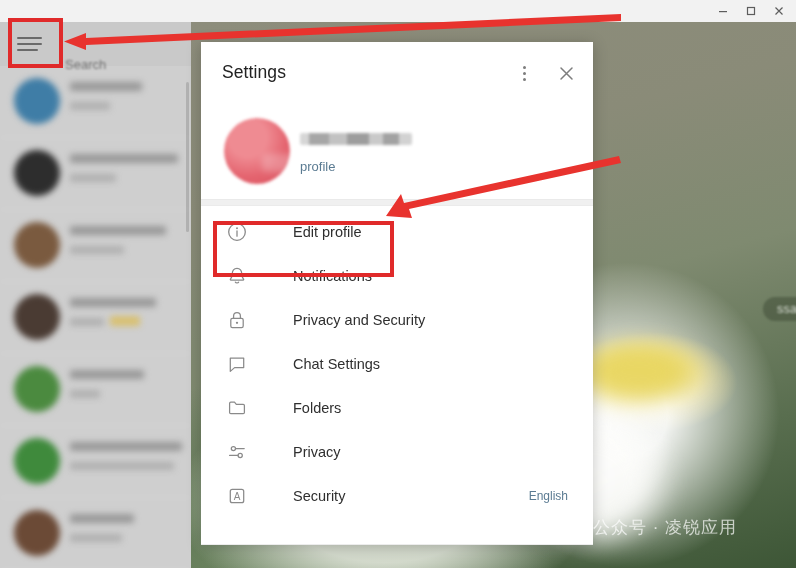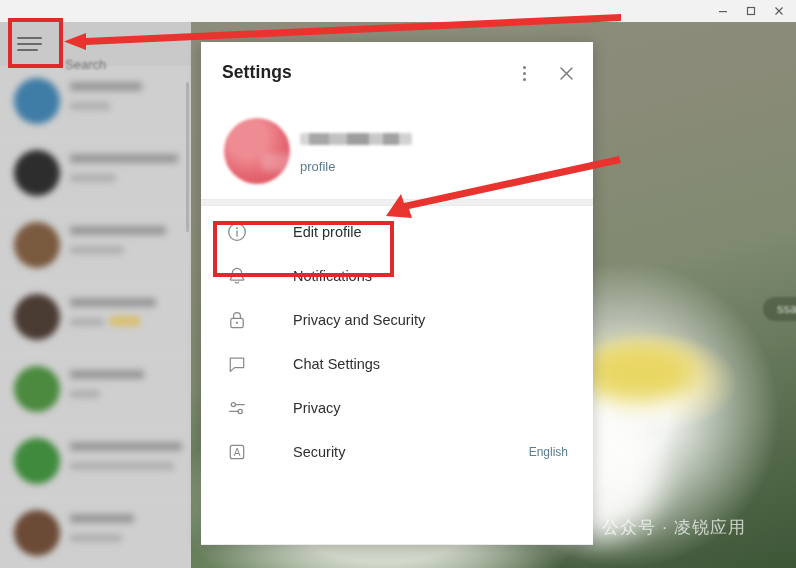--- a/index.html
+++ b/index.html
@@ -62,21 +62,21 @@
   .chat-msg{position:absolute;left:70px;top:36px;height:8px;border-radius:2px;background:rgba(140,140,140,.45);}
   .chat-msg2{position:absolute;left:70px;top:50px;height:8px;border-radius:2px;}
   #sidebar-scrollbar{position:absolute;right:2px;top:60px;width:3px;height:150px;border-radius:2px;background:rgba(150,150,150,.5);}
 
   
   #settings-dialog{
     position:absolute;left:201px;top:42px;width:392px;height:503px;
     background:#ffffff;box-shadow:0 2px 14px rgba(0,0,0,.22);
   }
   #dialog-header{position:relative;height:62px;}
-  #dialog-title{position:absolute;left:21px;top:20px;font-size:17.5px;color:#222;font-weight:700;letter-spacing:.1px;text-align:right;}
+  #dialog-title{position:absolute;left:21px;top:20px;font-size:17.5px;color:#222;font-weight:400;letter-spacing:.1px;text-align:right;}
   #more-button{position:absolute;left:310px;top:18px;width:26px;height:26px;display:flex;flex-direction:column;align-items:center;justify-content:center;gap:3px;}
   #more-button i{width:3px;height:3px;border-radius:50%;background:#7d7d7d;display:block;}
   #close-button{position:absolute;left:352px;top:18px;width:26px;height:26px;display:flex;align-items:center;justify-content:center;color:#7d7d7d;}
 
   #profile-row{position:relative;height:95px;}
   #avatar{
     position:absolute;left:23px;top:14px;width:66px;height:66px;border-radius:33px;
     background:radial-gradient(circle at 36% 30%, #ef8b92 0 30%, #e4646f 62%, #d9525e 100%);
     filter:blur(1.4px);
   }
@@ -97,21 +97,21 @@
 
   #dialog-footer-line{position:absolute;left:0;bottom:0;width:392px;height:1px;background:#ececec;}
 
   
   #annotation-layer{position:absolute;inset:0;pointer-events:none;}
   .red-box{position:absolute;border:4px solid #e02a2a;}
   #red-box-hamburger{left:8px;top:18px;width:47px;height:42px;}
   #red-box-editprofile{left:213px;top:221px;width:173px;height:48px;}
 
   
-  #watermark{position:absolute;left:560px;top:516px;display:flex;align-items:center;gap:16px;opacity:.78;}
+  #watermark{position:absolute;left:560px;top:516px;display:flex;align-items:center;gap:7px;opacity:.78;}
   #watermark-logo{width:26px;height:22px;}
   #watermark-text{font-size:17px;color:rgba(255,255,255,.9);letter-spacing:1px;white-space:nowrap;}
 </style>
 </head>
 <body>
 
 <div id="app-window">
 
   <div id="titlebar">
     <div id="window-controls">
@@ -243,20 +243,28 @@
           </span>
           <span class="menu-label">Privacy and Security</span>
         </div>
         <div class="menu-item">
           <span class="menu-icon">
             <svg width="22" height="22" viewBox="0 0 22 22">
               <path d="M4.3 5.1 L17.7 5.1 L17.7 14.6 L8.6 14.6 L4.3 18.4 Z" fill="none" stroke="currentColor" stroke-width="1.25" stroke-linejoin="round"></path>
             </svg>
           </span>
           <span class="menu-label">Chat Settings</span>
+        </div>
+        <div class="menu-item">
+          <span class="menu-icon">
+            <svg width="22" height="22" viewBox="0 0 22 22">
+              <path d="M3.6 6.4 C3.6 5.7 4.1 5.2 4.8 5.2 L8.5 5.2 L10.3 7.3 L17.2 7.3 C17.9 7.3 18.4 7.8 18.4 8.5 L18.4 15.5 C18.4 16.2 17.9 16.7 17.2 16.7 L4.8 16.7 C4.1 16.7 3.6 16.2 3.6 15.5 Z" fill="none" stroke="currentColor" stroke-width="1.25" stroke-linejoin="round"></path>
+            </svg>
+          </span>
+          <span class="menu-label">Folders</span>
         </div>
         <div class="menu-item">
           <span class="menu-icon">
             <svg width="22" height="22" viewBox="0 0 22 22">
               <circle cx="7.4" cy="7.6" r="2.1" fill="none" stroke="currentColor" stroke-width="1.25"></circle>
               <path d="M9.9 7.6 L18.2 7.6" stroke="currentColor" stroke-width="1.25" stroke-linecap="round"></path>
               <circle cx="14.2" cy="14.4" r="2.1" fill="none" stroke="currentColor" stroke-width="1.25"></circle>
               <path d="M11.8 14.4 L3.6 14.4" stroke="currentColor" stroke-width="1.25" stroke-linecap="round"></path>
             </svg>
           </span>

